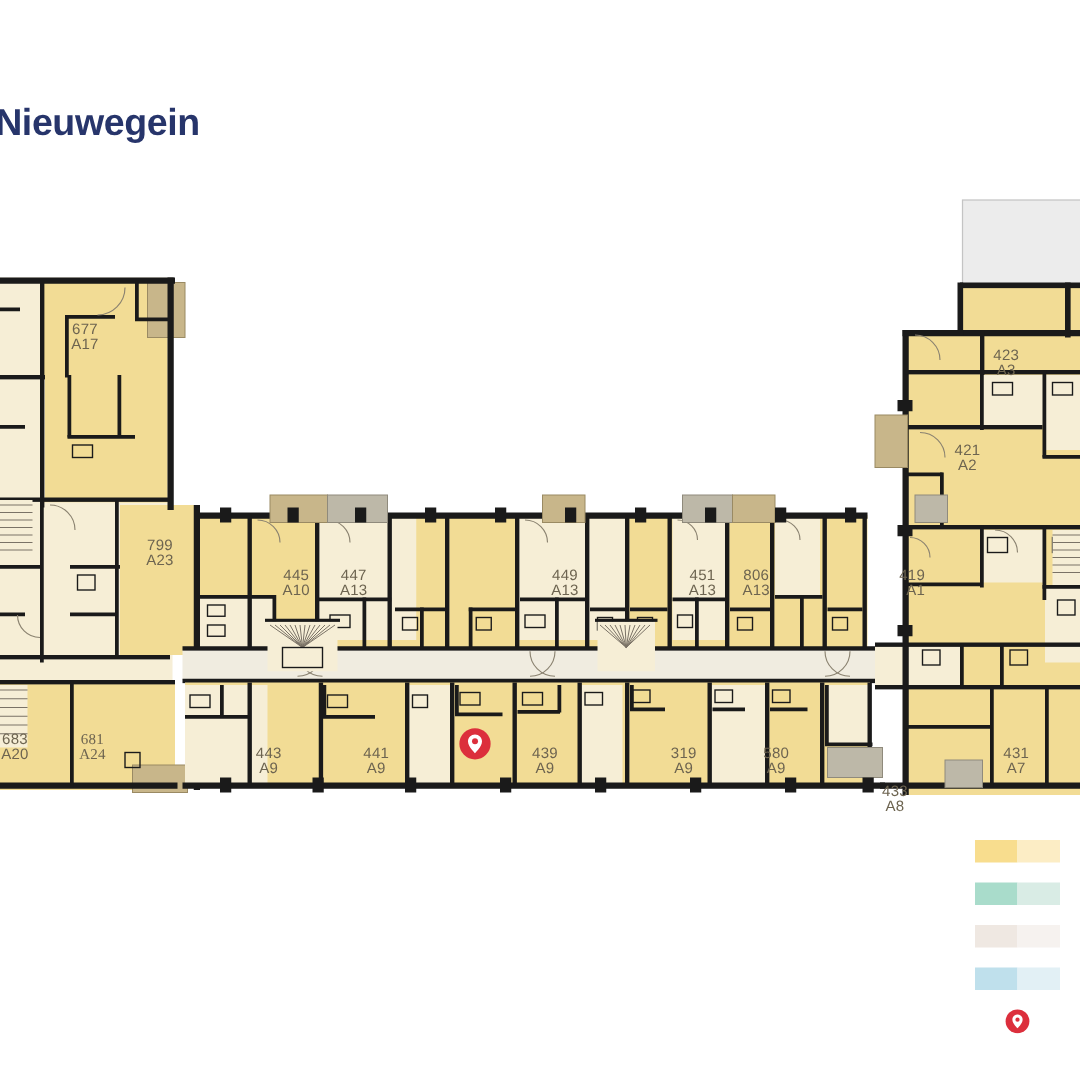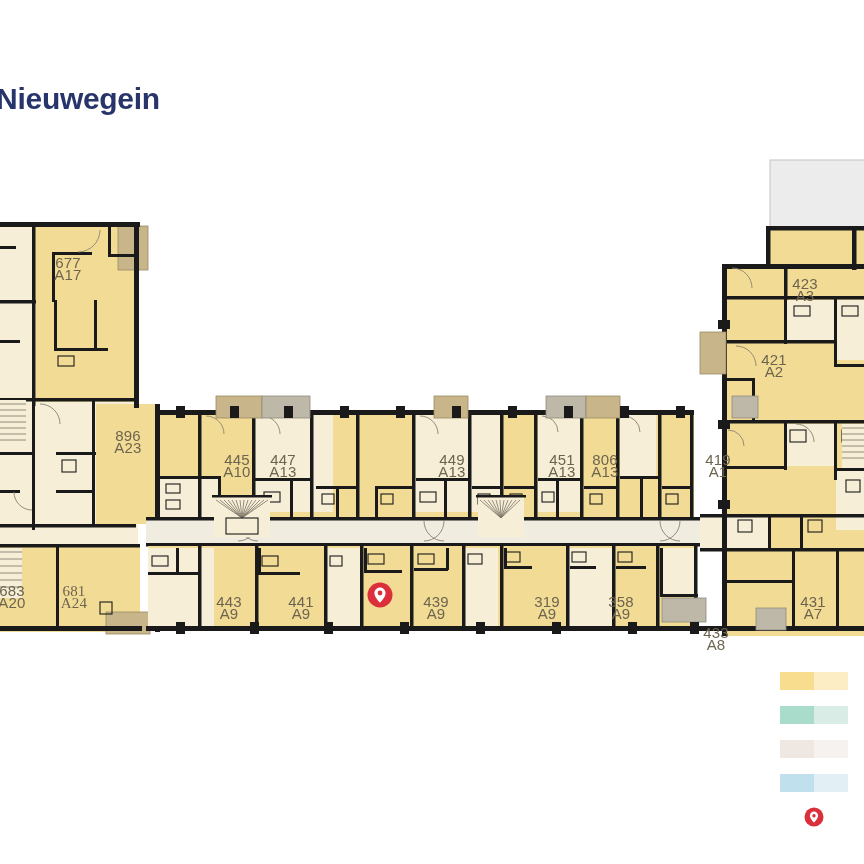--- a/index.html
+++ b/index.html
@@ -26,21 +26,21 @@
   }
   #floorplan-canvas {
     position: absolute;
     left: 0;
     top: 0;
     width: 864px;
     height: 864px;
   }
   .unit-label {
     position: absolute;
-    font-size: 15px;
+    font-size: 12px;
     line-height: 12px;
     color: #6d6450;
     text-align: center;
     white-space: nowrap;
     letter-spacing: 0.2px;
   }
   .unit-label .u-num { display: block; }
   .unit-label .u-type { display: block; }
   .pin {
     position: absolute;
@@ -381,21 +381,21 @@
     <rect class="w" x="718" y="500" width="12" height="9"></rect>
   </g>
 </svg>
 
 <div id="unit-labels">
     <div class="unit-label" style="left: 46px; top: 257px; width: 44px; color: rgb(109, 100, 80);">
       <span class="u-num">677</span>
       <span class="u-type">A17</span>
     </div>
     <div class="unit-label" style="left: 106px; top: 430px; width: 44px; color: rgb(109, 100, 80);">
-      <span class="u-num">896</span>
+      <span class="u-num">799</span>
       <span class="u-type">A23</span>
     </div>
     <div class="unit-label" style="left: -10px; top: 585px; width: 44px; color: rgb(109, 100, 80);">
       <span class="u-num">683</span>
       <span class="u-type">A20</span>
     </div>
     <div class="unit-label" style="left: 52px; top: 585px; width: 44px; color: rgb(109, 100, 80); font-family: Liberation Serif, serif;">
       <span class="u-num">681</span>
       <span class="u-type">A24</span>
     </div>
@@ -412,50 +412,50 @@
       <span class="u-type">A13</span>
     </div>
     <div class="unit-label" style="left: 540px; top: 454px; width: 44px; color: rgb(109, 100, 80);">
       <span class="u-num">451</span>
       <span class="u-type">A13</span>
     </div>
     <div class="unit-label" style="left: 583px; top: 454px; width: 44px; color: rgb(109, 100, 80);">
       <span class="u-num">806</span>
       <span class="u-type">A13</span>
     </div>
-    <div class="unit-label" style="left: 696px; top: 454px; width: 44px; color: rgb(109, 100, 80);">
+    <div class="unit-label" style="left: 696px; top: 454px; width: 44px; color: rgb(109, 100, 80); text-align: right;">
       <span class="u-num">419</span>
       <span class="u-type">A1</span>
     </div>
     <div class="unit-label" style="left: 752px; top: 354px; width: 44px; color: rgb(109, 100, 80);">
       <span class="u-num">421</span>
       <span class="u-type">A2</span>
     </div>
     <div class="unit-label" style="left: 783px; top: 254px; width: 44px; color: rgb(109, 100, 80); margin-top: 24px;">
       <span class="u-num">423</span>
       <span class="u-type">A3</span>
     </div>
-    <div class="unit-label" style="left: 207px; top: 596px; width: 44px; color: rgb(109, 100, 80);">
+    <div class="unit-label" style="left: 193px; top: 596px; width: 44px; color: rgb(109, 100, 80);">
       <span class="u-num">443</span>
       <span class="u-type">A9</span>
     </div>
     <div class="unit-label" style="left: 279px; top: 596px; width: 44px; color: rgb(109, 100, 80);">
       <span class="u-num">441</span>
       <span class="u-type">A9</span>
     </div>
     <div class="unit-label" style="left: 414px; top: 596px; width: 44px; color: rgb(109, 100, 80);">
       <span class="u-num">439</span>
       <span class="u-type">A9</span>
     </div>
     <div class="unit-label" style="left: 525px; top: 596px; width: 44px; color: rgb(109, 100, 80);">
       <span class="u-num">319</span>
       <span class="u-type">A9</span>
     </div>
     <div class="unit-label" style="left: 599px; top: 596px; width: 44px; color: rgb(109, 100, 80);">
-      <span class="u-num">358</span>
+      <span class="u-num">580</span>
       <span class="u-type">A9</span>
     </div>
     <div class="unit-label" style="left: 694px; top: 627px; width: 44px; color: rgb(109, 100, 80);">
       <span class="u-num">433</span>
       <span class="u-type">A8</span>
     </div>
     <div class="unit-label" style="left: 791px; top: 596px; width: 44px; color: rgb(109, 100, 80);">
       <span class="u-num">431</span>
       <span class="u-type">A7</span>
     </div>

